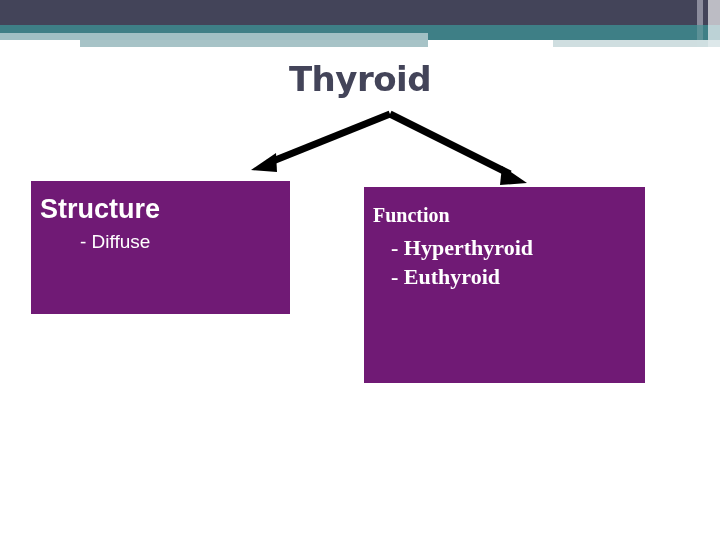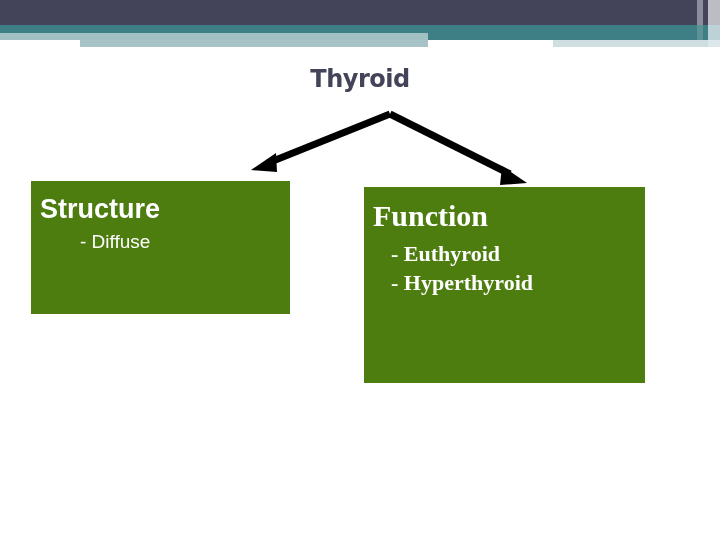--- a/index.html
+++ b/index.html
@@ -53,40 +53,40 @@
 
   
   .title {
     position: absolute;
     left: 0;
     top: 58px;
     width: 720px;
     text-align: center;
     font-family: "DejaVu Sans", sans-serif;
     font-weight: bold;
-    font-size: 24px;
+    font-size: 34px;
     letter-spacing: -0.5px;
     color: #434459;
     line-height: 42px;
   }
 
   
   .arrows {
     position: absolute;
     left: 0;
     top: 0;
     width: 720px;
     height: 540px;
     pointer-events: none;
   }
 
   
   .box {
     position: absolute;
-    background: #4d7c0f;
+    background: #701a75;
     box-sizing: border-box;
     color: #ffffff;
     padding: 12px 0 0 9px;
   }
   .box-structure {
     left: 31px;
     top: 181px;
     width: 259px;
     height: 133px;
   }
@@ -108,23 +108,23 @@
     font-family: "Liberation Sans", sans-serif;
     font-size: 19px;
     line-height: 29px;
     padding-left: 5px;
     margin-left: 35px;
   }
 
   .box-function .box-heading {
     font-family: "Liberation Serif", serif;
     font-weight: bold;
-    font-size: 30px;
+    font-size: 20px;
     line-height: 33px;
-    margin: 0 0 7px 0;
+    margin: 0 0 1px 0;
   }
   .box-function .box-line {
     font-family: "Liberation Serif", serif;
     font-weight: bold;
     font-size: 22px;
     line-height: 29px;
     padding-left: 18px;
   }
 </style>
 </head>
@@ -167,17 +167,17 @@
     </g>
   </svg>
 
   <div class="box box-structure">
     <div class="box-heading">Structure</div>
     <div class="box-line">- Diffuse</div>
   </div>
 
   <div class="box box-function">
     <div class="box-heading">Function</div>
+    <div class="box-line">- Hyperthyroid</div>
     <div class="box-line">- Euthyroid</div>
-    <div class="box-line">- Hyperthyroid</div>
   </div>
 
 </div>
 
 </body></html>

